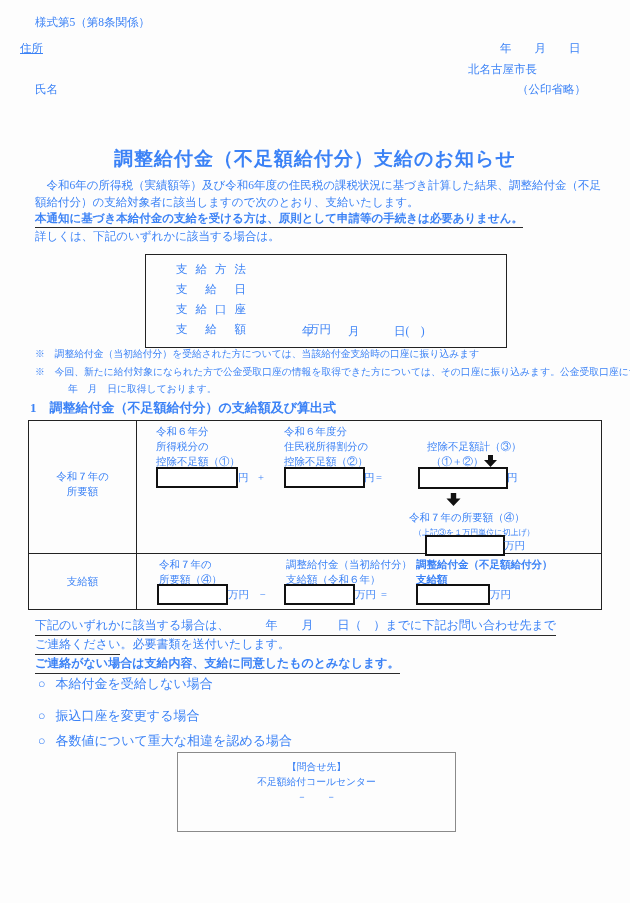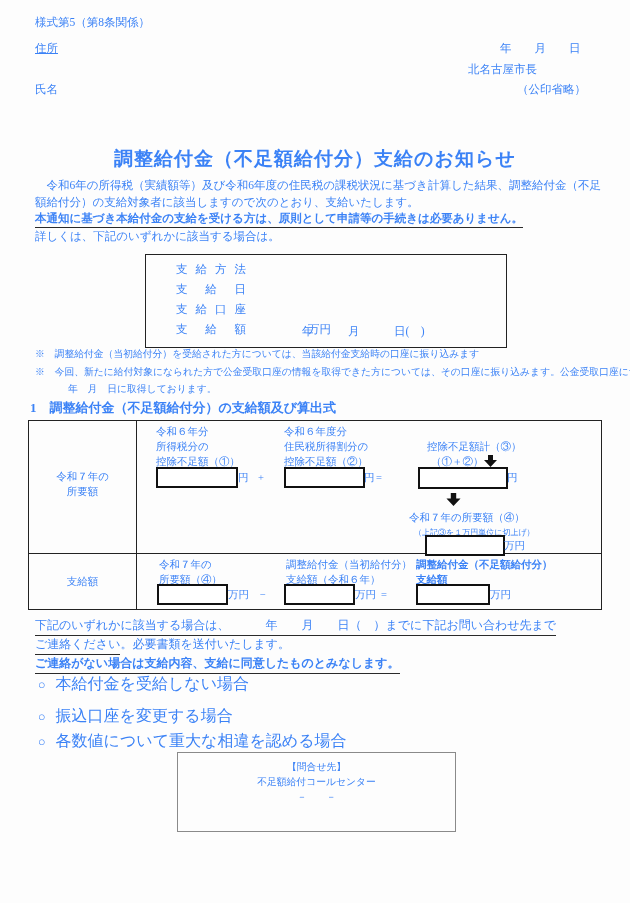--- a/index.html
+++ b/index.html
@@ -21,30 +21,30 @@
   .pbox{border:1px solid #222;}
   .cbox{border:1px solid #8a8a8a;text-align:center;}
   .table{border:1px solid #222;}
   .vline{position:absolute;left:107px;top:0;width:1px;height:100%;background:#222;}
   .hline{position:absolute;left:0;top:132px;width:100%;height:1px;background:#222;}
   .blank-box{position:absolute;border:2px solid #111;background:#fff;}
   .lblgrp div{font-size:10.5px;line-height:15px;white-space:nowrap;}
   .note{font-size:9.8px;}
   .arr{display:inline-block;vertical-align:-2px;}
   .opt-bullet{font-size:12.5px;}
-  .opt-label{font-size:16px;margin-left:10px;}
+  .opt-label{font-size:13px;margin-left:10px;}
   .small8{font-size:8px;}
 </style>
 </head>
 <body>
 
 <div class="page">
 
   <div class="abs t115" style="left:35px;top:15px;">様式第5（第8条関係）</div>
-  <div class="abs t115" style="left:35px;top:41px;text-decoration:underline;">住所</div>
+  <div class="abs t115" style="left:20px;top:41px;text-decoration:underline;">住所</div>
   <div class="abs t115" style="left:500px;top:41px;">年　　月　　日</div>
   <div class="abs t115" style="left:468px;top:62px;">北名古屋市長</div>
   <div class="abs t115" style="left:35px;top:82px;">氏名</div>
   <div class="abs t115" style="left:517px;top:82px;">（公印省略）</div>
 
   <div class="abs title" style="left:0;top:146px;">調整給付金（不足額給付分）支給のお知らせ</div>
 
   <div class="abs t115" style="left:35px;top:178px;">　令和6年の所得税（実績額等）及び令和6年度の住民税の課税状況に基づき計算した結果、調整給付金（不足</div>
   <div class="abs t115" style="left:35px;top:195px;">額給付分）の支給対象者に該当しますので次のとおり、支給いたします。</div>
   <div class="abs t115 bold" style="left:35px;top:211px;"><span class="ul2">本通知に基づき本給付金の支給を受ける方は、原則として申請等の手続きは必要ありません。</span></div>

